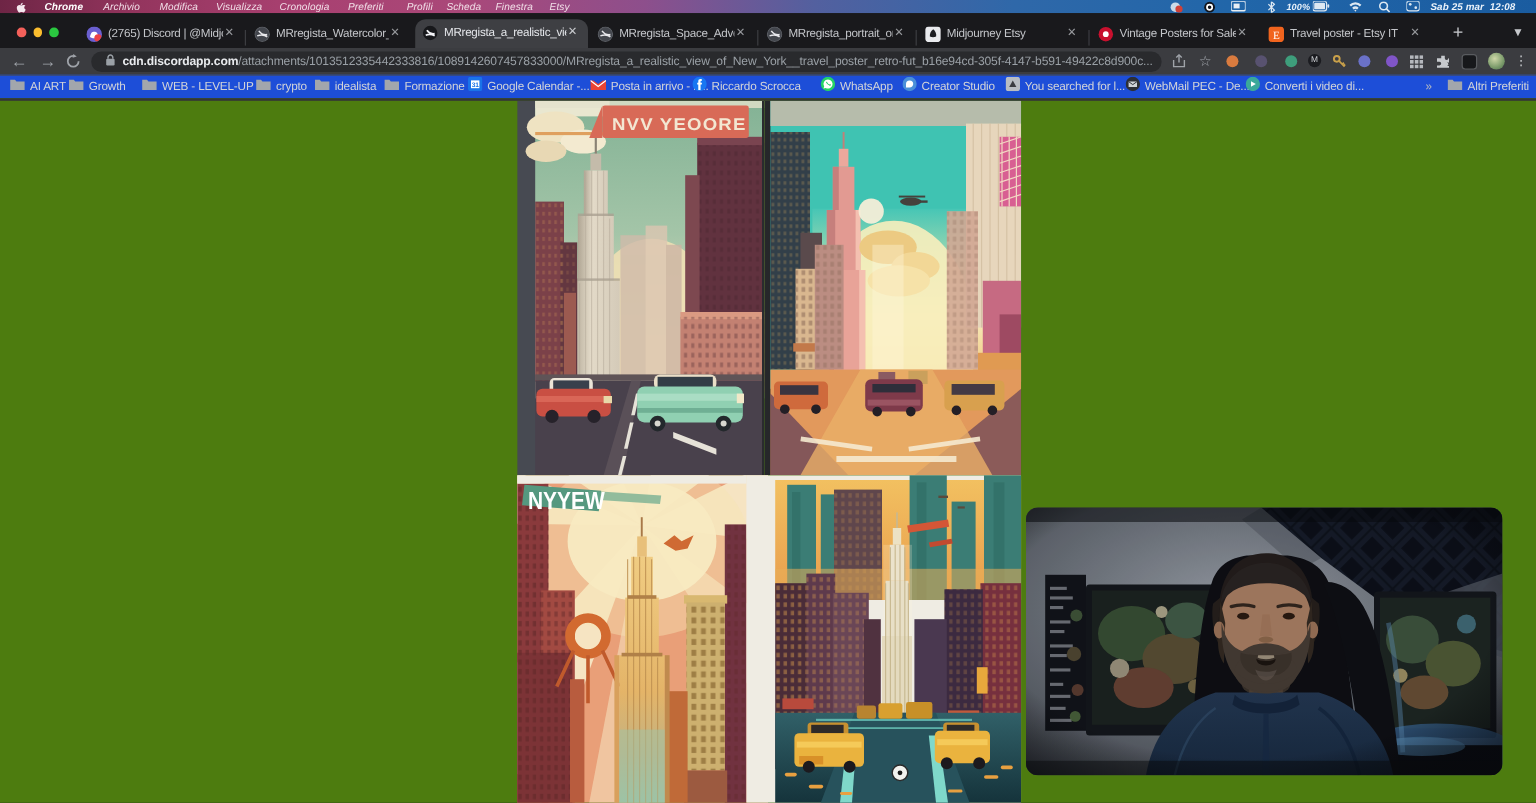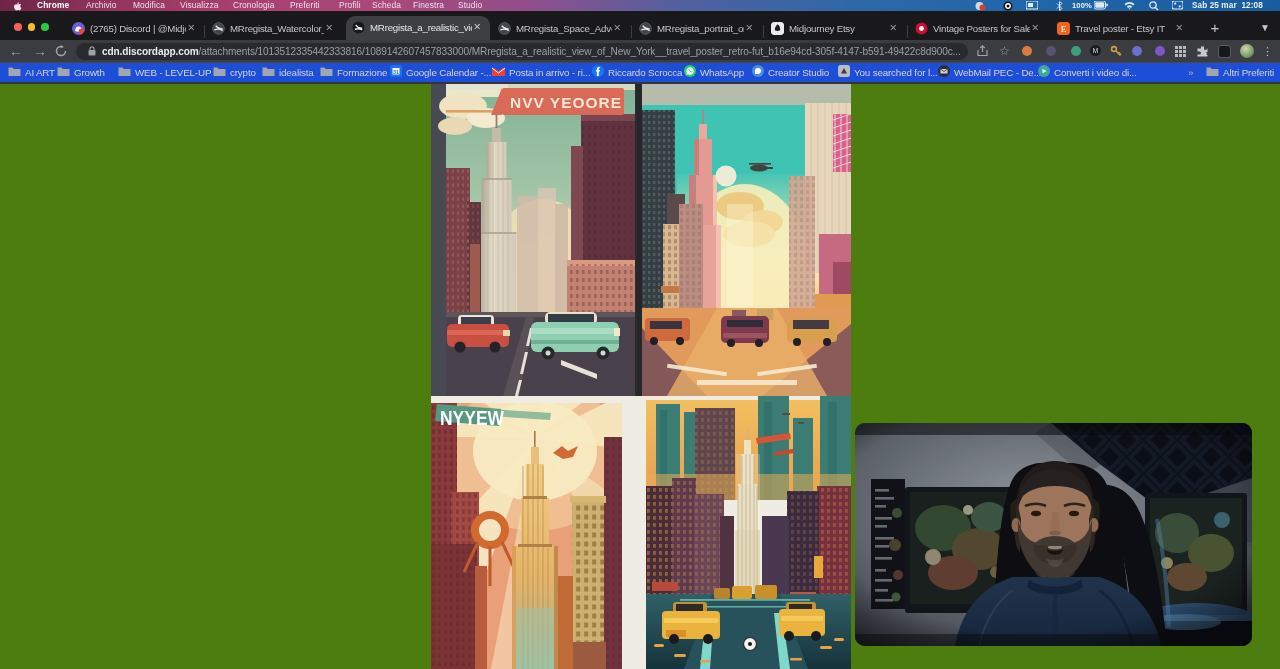--- a/index.html
+++ b/index.html
@@ -1,16 +1,16 @@
 <!DOCTYPE html>
 <html><head><meta charset="utf-8"><style>
 html,body{margin:0;padding:0;width:1280px;height:669px;overflow:hidden;background:#1d1e21;font-family:"Liberation Sans",sans-serif;}
 *{box-sizing:border-box}
 .abs{position:absolute}
-#menubar{position:absolute;left:0;top:0;width:1280px;height:11px;background:linear-gradient(90deg,#6e2545 0%,#94355e 9%,#a84070 19%,#aa4879 30%,#8d4f8c 42%,#53609f 53%,#2f68a9 66%,#2166a9 80%,#1d60a4 92%,#1a5ca0 100%);}
+#menubar{position:absolute;left:0;top:0;width:1280px;height:11px;background:linear-gradient(90deg,#6e2545 0%,#94355e 9%,#a84070 19%,#aa4879 30%,#8d4f8c 42%,#53609f 53%,#2f68a9 66%,#2166a9 80%,#1d60a4 92%,#1a5ca0 100%);font-style:italic;}
 #menubar span{position:absolute;top:0;height:11px;line-height:11px;font-size:8.4px;color:#f2dfe8;letter-spacing:.1px}
 #menubar .rt{color:#eaf2fa}
 #tabstrip{position:absolute;left:0;top:11px;width:1280px;height:29px;background:#19191c}
 .tl{position:absolute;top:12px;width:7.5px;height:7.5px;border-radius:50%}
 .tab{position:absolute;top:6px;height:23px;font-size:9.7px;letter-spacing:-.22px;color:#c3c5c9;white-space:nowrap;overflow:hidden}
 .tab .fav{position:absolute;left:6px;top:4.5px;width:13px;height:13px;border-radius:50%}
 .tab .tt{position:absolute;left:24px;top:4.5px;right:18px;overflow:hidden;line-height:14px}
 .tab .x{position:absolute;right:7px;top:5px;width:12px;height:12px;color:#96989c;font-size:9.5px;line-height:12px;text-align:center}
 .tab.active{background:#3e3f43;border-radius:9px 9px 0 0;top:5px;height:24px;color:#e4e6ea}
 .sep{position:absolute;top:14px;width:1px;height:13px;background:#3c3d41}
@@ -31,21 +31,21 @@
       </svg></span>
   <span style="left:37px;font-weight:bold;color:#fff">Chrome</span>
   <span style="left:86px">Archivio</span>
   <span style="left:133px">Modifica</span>
   <span style="left:180px">Visualizza</span>
   <span style="left:233px">Cronologia</span>
   <span style="left:290px">Preferiti</span>
   <span style="left:339px">Profili</span>
   <span style="left:372px">Scheda</span>
   <span style="left:413px">Finestra</span>
-  <span style="left:458px">Studio</span>
+  <span style="left:458px">Etsy</span>
   <span class="rt" style="left:975px"><svg width="11" height="10" viewBox="0 0 11 10" style="margin-top:.5px">
         <circle cx="4.5" cy="5" r="4" fill="#e8eef4" opacity=".85"></circle>
         <circle cx="7.5" cy="6.5" r="3" fill="#d04038"></circle>
       </svg></span>
   <span class="rt" style="left:1003px"><svg width="10" height="10" viewBox="0 0 10 10" style="margin-top:.5px">
         <circle cx="5" cy="5" r="4.5" fill="#10141c"></circle>
         <circle cx="5" cy="5" r="2.2" fill="none" stroke="#fff" stroke-width="1.4"></circle>
       </svg></span>
   <span class="rt" style="left:1026px"><svg width="12" height="9" viewBox="0 0 12 9" style="margin-top:1px">
         <rect x="0" y="0" width="12" height="8" rx="1.5" fill="none" stroke="#e8eef4" stroke-width="1.2"></rect>
@@ -221,21 +221,21 @@
       </svg>Formazione</span>
   <span class="bm" style="left:390px"><svg width="12" height="12" viewBox="0 0 12 12">
         <rect width="12" height="12" rx="2" fill="#1a73e8"></rect>
         <rect x="2.5" y="3" width="7" height="6.5" fill="#fff"></rect>
         <text x="6" y="8.6" font-size="5.5" fill="#1a73e8" text-anchor="middle" font-weight="bold">31</text>
       </svg>Google Calendar -...</span>
   <span class="bm" style="left:492px"><svg width="13" height="10" viewBox="0 0 13 10">
         <path d="M0 1h2.5l4 3 4-3H13v8H0z" fill="#ea4335"></path>
         <path d="M0 1l6.5 5L13 1" fill="none" stroke="#fff" stroke-width="1"></path>
       </svg>Posta in arrivo - ri...</span>
-  <span class="bm" style="left:592px"><svg width="12" height="12" viewBox="0 0 12 12">
+  <span class="bm" style="left:577px"><svg width="12" height="12" viewBox="0 0 12 12">
         <circle cx="6" cy="6" r="6" fill="#1877f2"></circle>
         <path d="M7.8 6.5H6.8V11H4.9V6.5H4V4.9h.9V3.8c0-1.2.6-1.9 1.9-1.9h1v1.6h-.7c-.3 0-.3.2-.3.5v.9h1.2z" fill="#fff"></path>
       </svg>Riccardo Scrocca</span>
   <span class="bm" style="left:684px"><svg width="12" height="12" viewBox="0 0 12 12">
         <circle cx="6" cy="6" r="6" fill="#25d366"></circle>
         <path d="M6 2.2a3.8 3.8 0 0 0-3.2 5.8L2.2 9.8l1.9-.5A3.8 3.8 0 1 0 6 2.2z" fill="#fff"></path>
         <path d="M4.6 4.2c.6 1.4 1.6 2.4 3 2.9l.5-.8" fill="none" stroke="#25d366" stroke-width=".9"></path>
       </svg>WhatsApp</span>
   <span class="bm" style="left:752px"><svg width="12" height="12" viewBox="0 0 12 12">
         <circle cx="6" cy="6" r="6" fill="#4a90d9"></circle>

